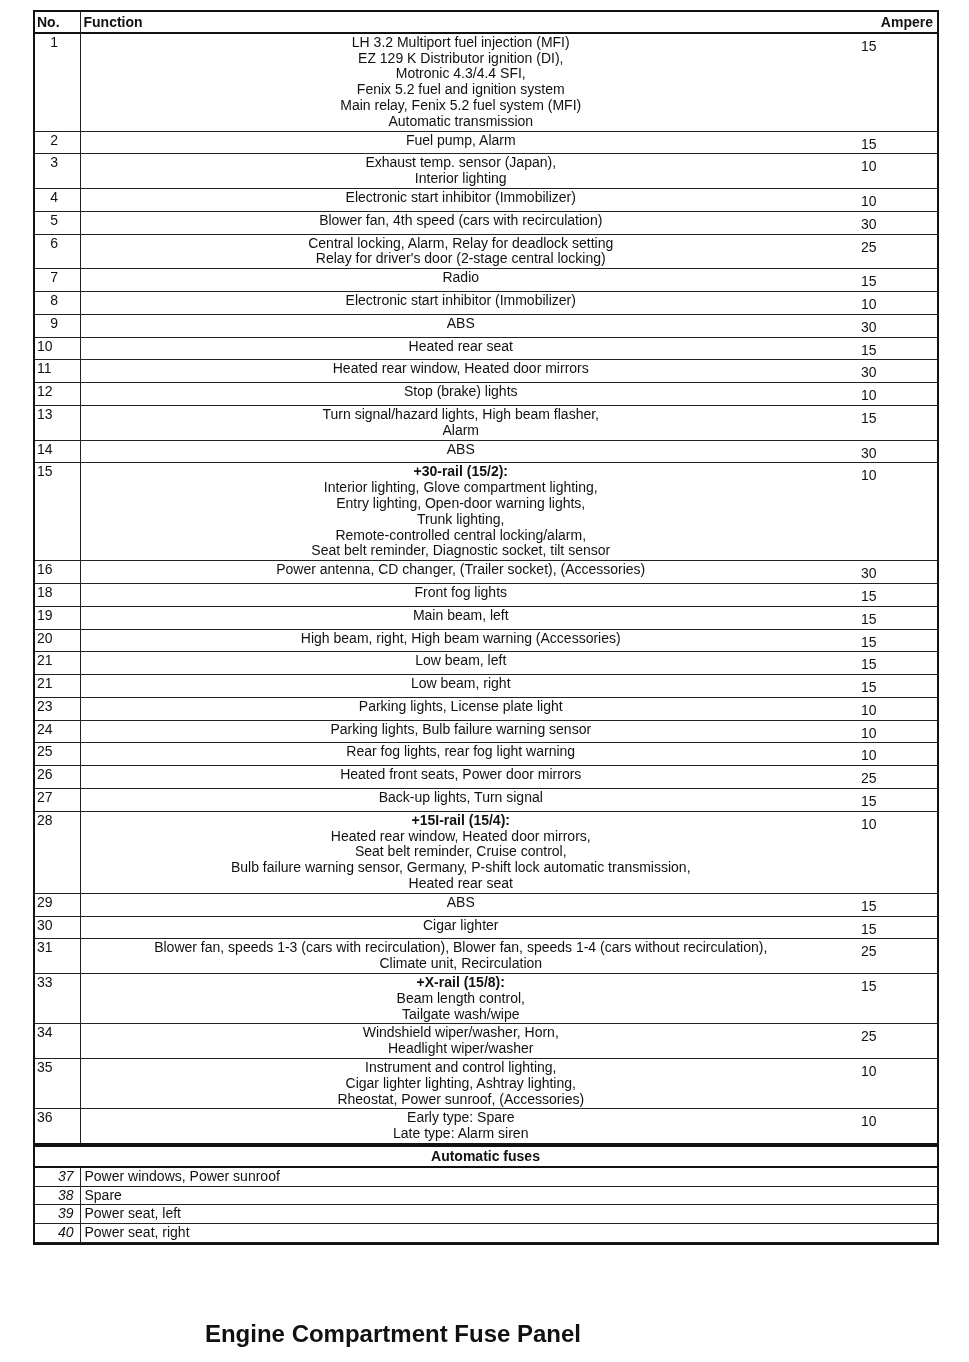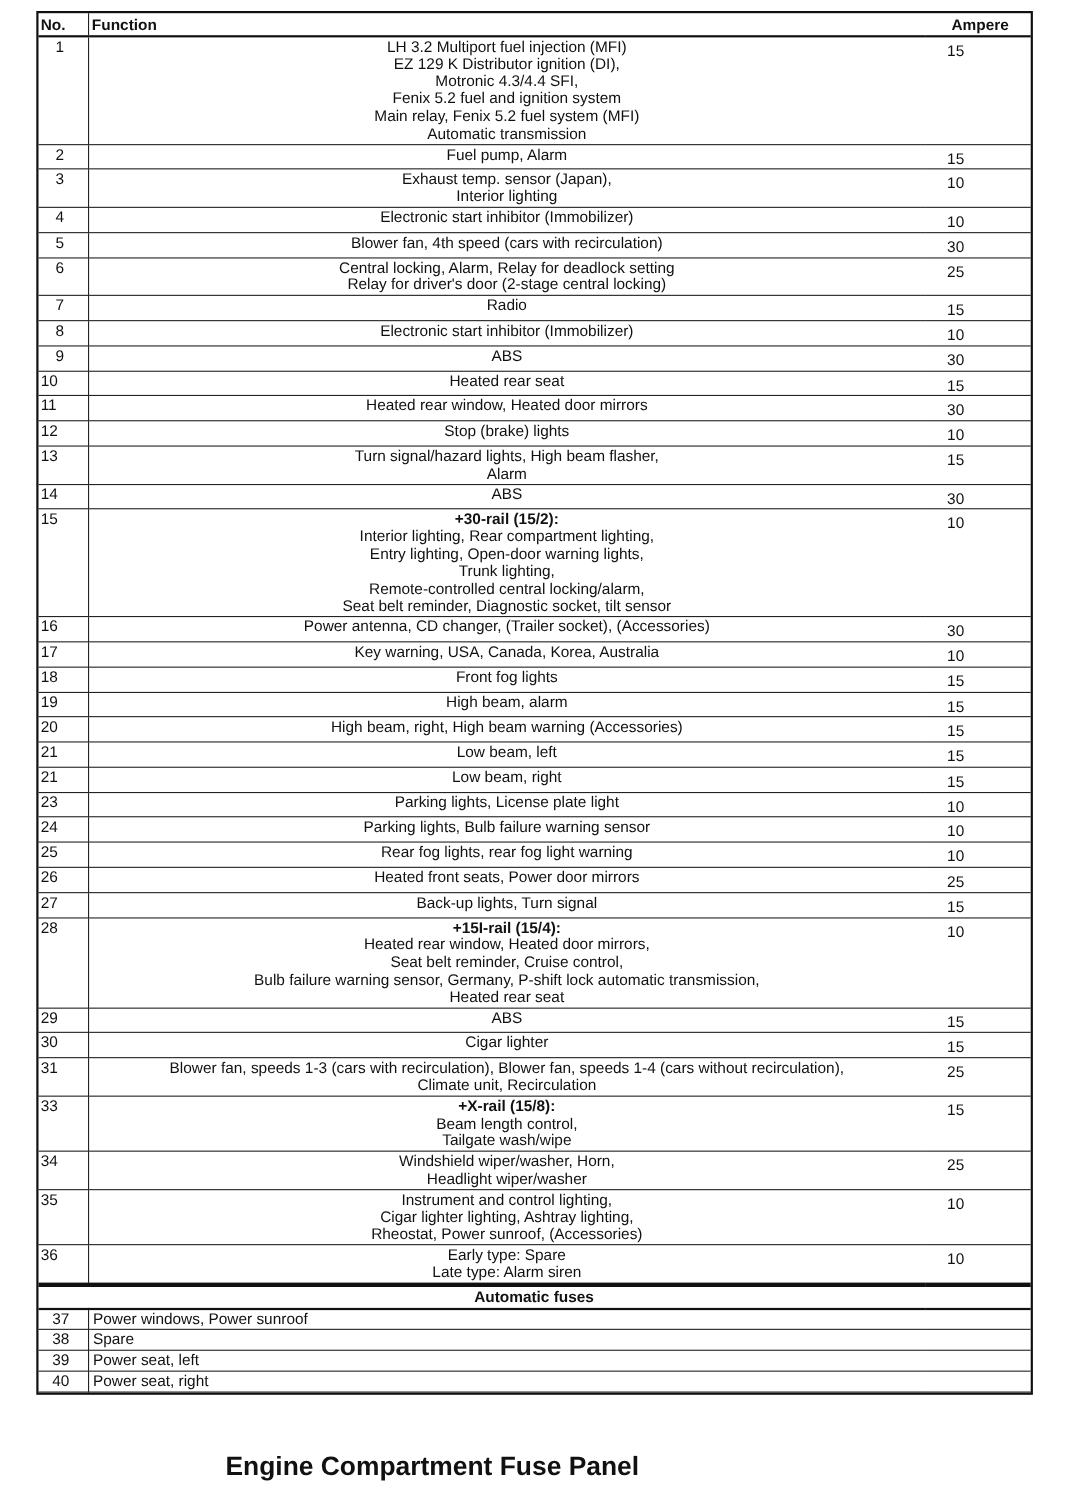--- a/index.html
+++ b/index.html
@@ -19,29 +19,29 @@
       font-size: 14px; line-height: 15.8px; vertical-align: top;
       padding: 1px 4px 1px 3px; border-bottom: 1.5px solid #222;
       font-weight: normal; text-align: left;
     }
     th { font-weight: bold; font-size: 14px; padding-top: 3px; padding-bottom: 1px; border-bottom: 2px solid #111; }
     td.no { text-align: center; border-right: 1.5px solid #222; padding-left: 0; padding-right: 6px; }
     td.no.left { text-align: left; padding-left: 2px; }
     td.fn { padding-left: 4px; }
     td.amp { text-align: left; padding-left: 20px; padding-top: 5px; }
     th.no { border-right: 1.5px solid #222; padding-left: 2px; }
-    th.amp { text-align: center; padding-left: 8px; }
+    th.amp { text-align: right; padding-left: 8px; }
     .line { display: block; white-space: nowrap; text-align: center; }
     .line.bold { font-weight: bold; }
     tr.section td {
       font-weight: bold; border-top: 4px solid #111; padding-top: 2px; padding-bottom: 1px;
       border-bottom: 2px solid #111;
       text-align: center;
     }
-    tr.auto td.no { text-align: center; padding-left: 2px; }
+    tr.auto td.no { text-align: right; padding-left: 2px; font-style: italic; }
     .title {
       position: absolute; left: 0; width: 786px; top: 1320px; text-align: center;
       font-size: 24px; font-weight: bold; letter-spacing: 0px;
     }
   </style>
 </head>
 <body>
 
 <div class="sheet">
   <table>
@@ -161,53 +161,46 @@
           <td class="no left">14</td>
           <td class="fn">
             <span class="line">ABS</span>
           </td>
           <td class="amp">30</td>
         </tr>
         <tr>
           <td class="no left">15</td>
           <td class="fn">
             <span class="line bold">+30-rail (15/2):</span>
-            <span class="line">Interior lighting, Rear compartment lighting,</span>
+            <span class="line">Interior lighting, Glove compartment lighting,</span>
             <span class="line">Entry lighting, Open-door warning lights,</span>
             <span class="line">Trunk lighting,</span>
             <span class="line">Remote-controlled central locking/alarm,</span>
             <span class="line">Seat belt reminder, Diagnostic socket, tilt sensor</span>
           </td>
           <td class="amp">10</td>
         </tr>
         <tr>
           <td class="no left">16</td>
           <td class="fn">
             <span class="line">Power antenna, CD changer, (Trailer socket), (Accessories)</span>
           </td>
           <td class="amp">30</td>
         </tr>
         <tr>
-          <td class="no left">17</td>
-          <td class="fn">
-            <span class="line">Key warning, USA, Canada, Korea, Australia</span>
-          </td>
-          <td class="amp">10</td>
-        </tr>
-        <tr>
           <td class="no left">18</td>
           <td class="fn">
             <span class="line">Front fog lights</span>
           </td>
           <td class="amp">15</td>
         </tr>
         <tr>
           <td class="no left">19</td>
           <td class="fn">
-            <span class="line">High beam, alarm</span>
+            <span class="line">Main beam, left</span>
           </td>
           <td class="amp">15</td>
         </tr>
         <tr>
           <td class="no left">20</td>
           <td class="fn">
             <span class="line">High beam, right, High beam warning (Accessories)</span>
           </td>
           <td class="amp">15</td>
         </tr>

